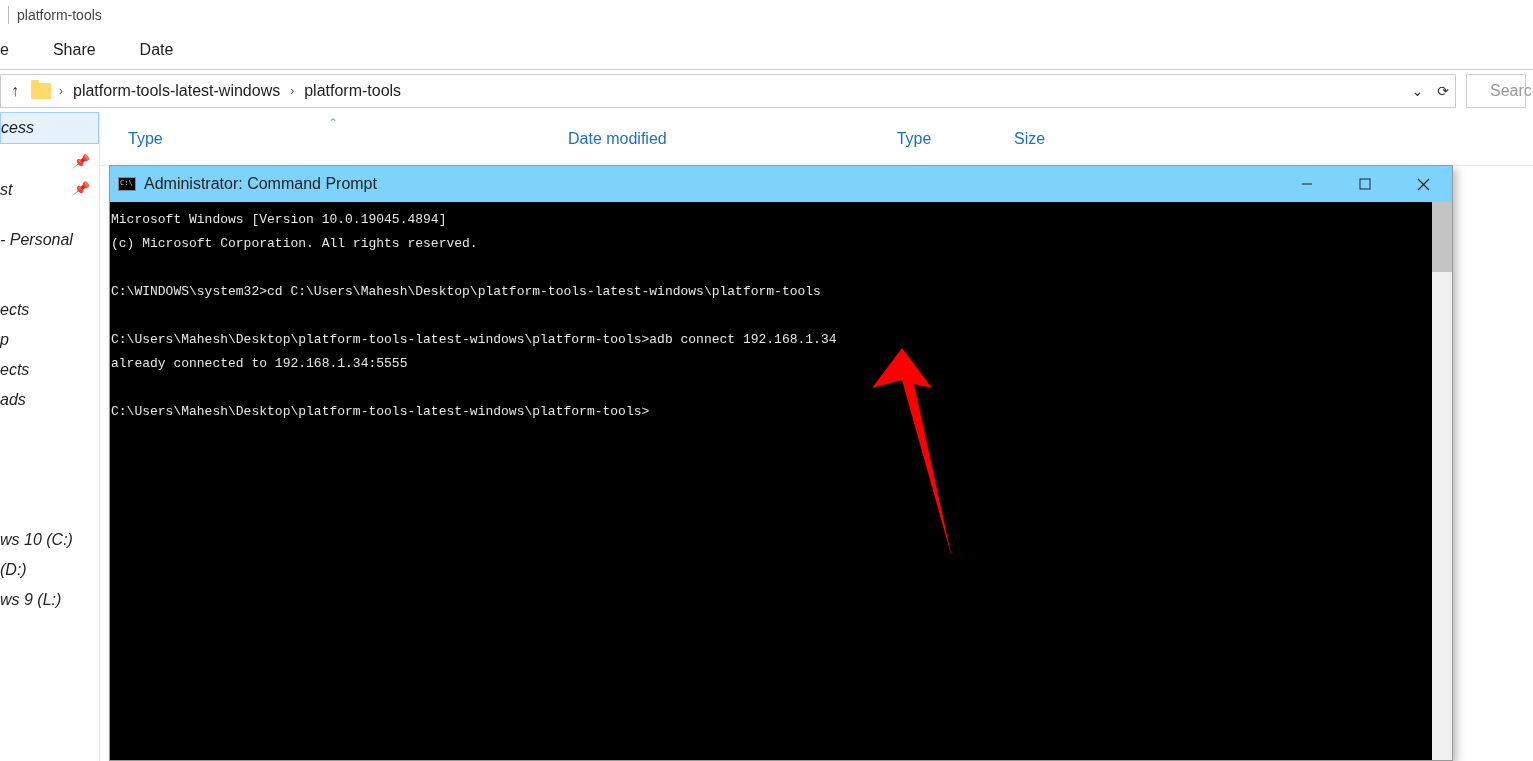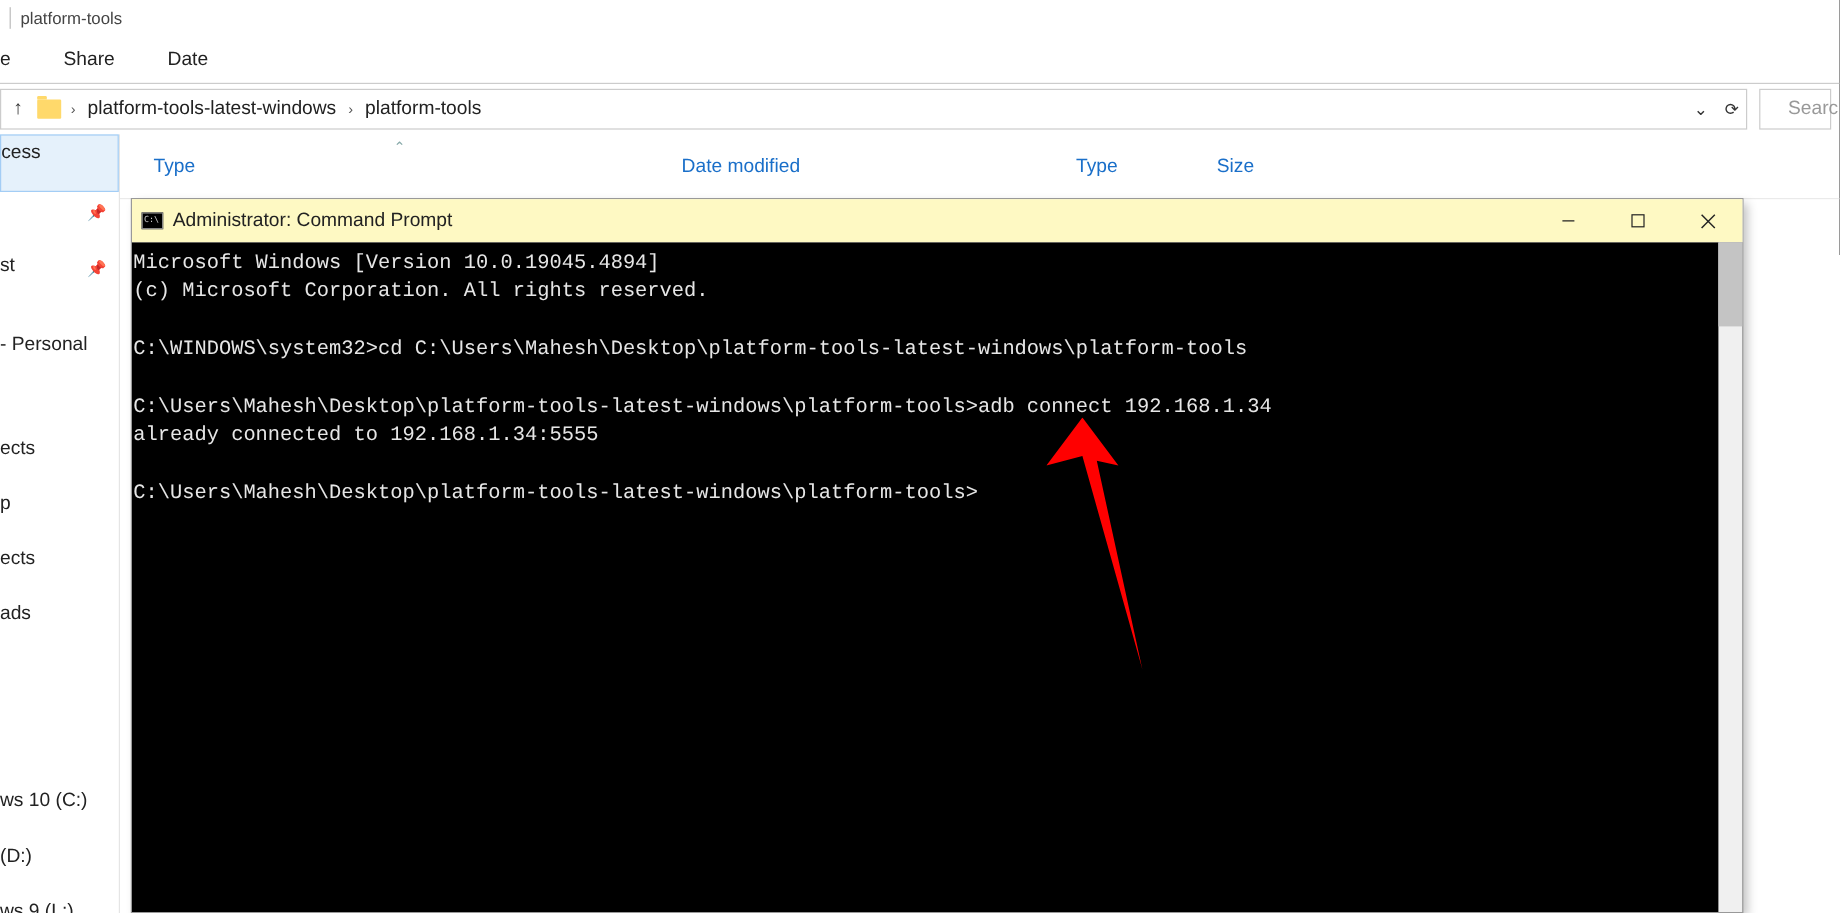--- a/index.html
+++ b/index.html
@@ -18,46 +18,46 @@
   .folder-icon::before { content:""; position:absolute; top:-3px; left:0; width:8px; height:3px; background:#ffd96b; border-radius:1px 1px 0 0; }
   .crumb { font-size: 16px; color: #222; display: flex; align-items: center; gap: 10px; }
   .crumb .chev { color: #555; font-size: 12px; }
   .address-bar .spacer { flex: 1; }
   .addr-controls { display: flex; align-items: center; gap: 14px; font-size: 14px; color: #333; }
   .search-box { width: 60px; height: 34px; border: 1px solid #ccc; padding: 0 23px; display: flex; align-items: center; font-size: 16px; color: #999; }
 
   
   .content { display: flex; height: calc(100% - 112px); }
   .nav-pane { width: 100px; border-right: 1px solid #e5e5e5; font-size: 16px; color: #222; }
-  .nav-pane .item { padding: 6px 6px 22px 0; white-space: nowrap; overflow: hidden; display: flex; align-items: flex-end; gap: 6px; }
+  .nav-pane .item { padding: 6px 6px 6px 0; white-space: nowrap; overflow: hidden; display: flex; align-items: flex-start; gap: 6px; font-style: italic; }
   .nav-pane .item.selected { background: #e5f1fb; border: 1px solid #a3cdf5; }
   .nav-pane .pin { color: #555; font-size: 13px; margin-left: auto; margin-right: 4px; }
   .nav-pane .gap { height: 20px; }
   .nav-pane .sgap { height: 4px; }
 
   .listing { flex: 1; position: relative; }
   .col-headers { height: 54px; display: flex; align-items: center; padding-left: 28px; border-bottom: 1px solid #eaeaea; }
   .col { color: #1a6fc9; font-size: 16px; }
   .col.name { width: 440px; position: relative; }
   .col.name .sort { position: absolute; left: 200px; top: -14px; font-size: 12px; color: #8aa; }
   .col.mod  { width: 246px; }
   .col.type { width: 200px; text-align: center; }
   .col.size { width: 130px; }
 
   
   .cmd-window { position: absolute; left: 109px; top: 165px; width: 1344px; height: 596px; background: #fff; border: 1px solid #999; box-shadow: 4px 4px 8px rgba(0,0,0,0.25); display: flex; flex-direction: column; }
-  .cmd-titlebar { height: 36px; display: flex; align-items: center; background: #fef9c3; text-align: right; }
+  .cmd-titlebar { height: 36px; display: flex; align-items: center; background: #7dd3fc; text-align: right; }
   .cmd-icon { width: 18px; height: 14px; background: #000; border: 1px solid #888; margin: 0 8px 0 8px; position: relative; }
   .cmd-icon::after { content: "C:\\"; color: #ccc; font-size: 7px; position: absolute; left: 1px; top: 1px; font-family: Consolas, monospace; }
   .cmd-title { font-size: 16px; color: #222; }
   .win-controls { margin-left: auto; display: flex; }
   .win-btn { width: 58px; height: 36px; display: flex; align-items: center; justify-content: center; font-size: 15px; color: #222; }
   .win-btn svg { stroke: #222; }
   .cmd-body-wrap { flex: 1; display: flex; background: #000; }
-  .cmd-body { flex: 1; padding: 6px 4px 4px 1px; color: #e6e6e6; font-family: Consolas, "Courier New", monospace; font-size: 17px; line-height: 24px; white-space: pre; overflow: hidden; }
+  .cmd-body { flex: 1; padding: 6px 4px 4px 1px; color: #e6e6e6; font-family: Consolas, "Courier New", monospace; font-size: 13px; line-height: 24px; white-space: pre; overflow: hidden; }
   .cmd-scroll { width: 20px; background: #f0f0f0; position: relative; }
   .cmd-scroll .track { position: absolute; top: 0; bottom: 0; left: 0; right: 0; }
   .cmd-scroll .thumb { position: absolute; top: 0; left: 0; right: 0; height: 70px; background: #c4c4c4; }
 
   
   .annot-arrow { position: absolute; left: 872px; top: 348px; pointer-events: none; }
 </style>
 </head>
 <body>
 

